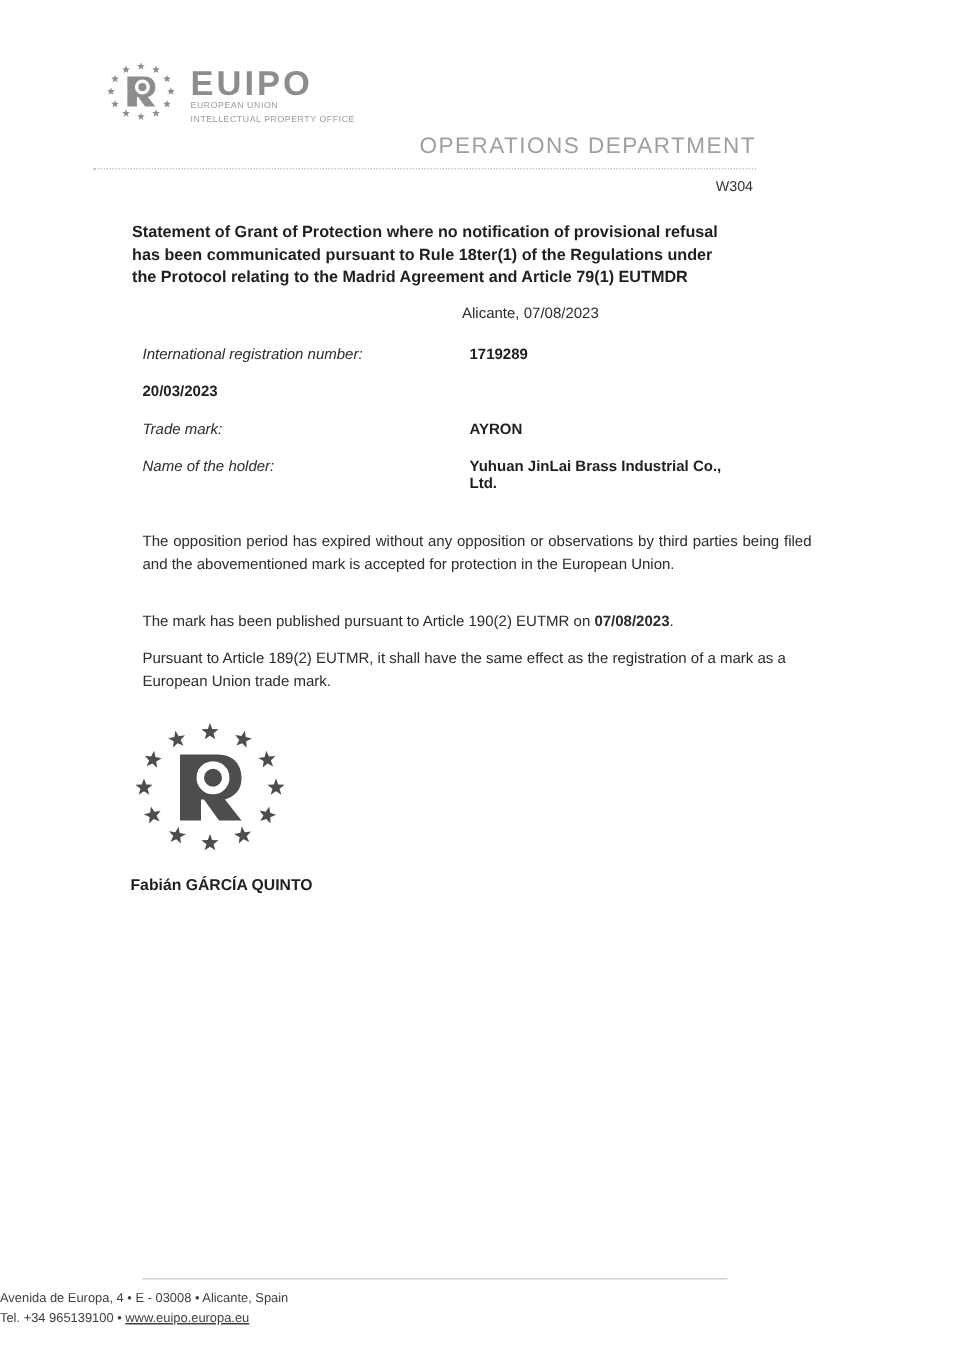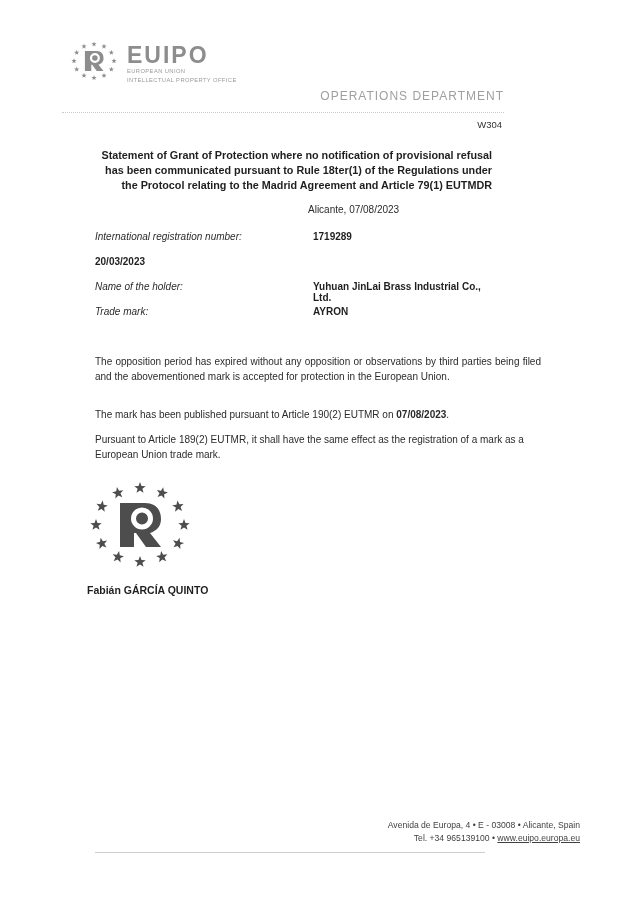--- a/index.html
+++ b/index.html
@@ -15,34 +15,34 @@
   .logo-wrap{position:absolute;left:69px;top:38px;display:flex;align-items:flex-start;}
   .logo-seal{width:50px;height:46px;}
   .logo-text{margin-left:8px;margin-top:6px;}
   .logo-brand{
     font-size:23px;font-weight:bold;color:#8d8d8d;
     letter-spacing:2px;line-height:22px;
   }
   .logo-sub{font-size:5.8px;color:#9a9a9a;letter-spacing:0.4px;line-height:7px;margin-top:2px;}
   .dept{
     position:absolute;top:89px;right:76px;
-    font-size:12px;color:#9f9f9f;letter-spacing:1px;
+    font-size:15px;color:#9f9f9f;letter-spacing:1px;
   }
   .dotted-rule{
     position:absolute;top:112px;left:62px;right:76px;
     border-top:1.5px dotted #c9c9c9;height:0;
   }
   .doc-code{
     position:absolute;top:119px;right:78px;
     font-size:9.5px;color:#333;text-align:right;
   }
   
   .title{
     position:absolute;top:148px;left:88px;right:88px;
-    text-align:right;font-weight:bold;font-size:10.8px;line-height:15px;color:#1f1f1f;
+    text-align:left;font-weight:bold;font-size:10.8px;line-height:15px;color:#1f1f1f;
   }
   
   .date-line{position:absolute;top:204px;left:308px;font-size:10px;color:#2b2b2b;}
   .fields{position:absolute;top:231px;left:95px;right:90px;}
   .field-row{display:flex;margin-bottom:11px;height:14px;align-items:flex-start;}
   .field-label{width:218px;font-style:italic;font-size:10px;color:#2b2b2b;flex:0 0 218px;}
   .field-value{font-weight:bold;font-size:10px;color:#1f1f1f;}
   
   .para{
     position:absolute;left:95px;width:446px;
@@ -52,22 +52,22 @@
   .p1{top:354px;}
   .p2{top:407px;}
   .p3{top:432px;}
   .bold-inline{font-weight:bold;}
   
   .seal{position:absolute;left:85px;top:480px;width:110px;height:90px;}
   .sig-name{position:absolute;left:87px;top:584px;font-size:10.5px;font-weight:bold;color:#1f1f1f;}
   
   .footer-rule{position:absolute;top:852px;left:95px;right:95px;border-top:1px solid #cfcfcf;height:0;}
   .footer{
-    position:absolute;top:819px;left:0;right:0;
-    text-align:right;font-size:8.6px;line-height:13px;color:#3f3f3f;padding-left:13px;
+    position:absolute;top:859px;left:0;right:0;
+    text-align:left;font-size:8.6px;line-height:13px;color:#3f3f3f;
   }
   .footer a{color:#3f3f3f;text-decoration:underline;cursor:pointer;margin-top:32px;}
 </style>
 </head>
 <body>
 
 <div class="page">
 
   <div class="logo-wrap">
     <svg class="logo-seal" viewBox="0 0 110 90">
@@ -105,26 +105,26 @@
 
   <div class="fields">
     <div class="field-row">
       <span class="field-label">International registration number:</span>
       <span class="field-value">1719289</span>
     </div>
     <div class="field-row">
       <span class="field-value">20/03/2023</span>
     </div>
     <div class="field-row">
+      <span class="field-label">Trade mark:</span>
+      <span class="field-value">AYRON</span>
+    </div>
+    <div class="field-row">
       <span class="field-label">Name of the holder:</span>
       <span class="field-value">Yuhuan JinLai Brass Industrial Co., Ltd.</span>
-    </div>
-    <div class="field-row">
-      <span class="field-label">Trade mark:</span>
-      <span class="field-value">AYRON</span>
     </div>
   </div>
 
   <div class="para justify p1">The opposition period has expired without any opposition or observations by third parties being filed and the abovementioned mark is accepted for protection in the European Union.</div>
   <div class="para p2"><span>The mark has been published pursuant to Article 190(2) EUTMR on </span><span class="bold-inline">07/08/2023</span><span>.</span></div>
   <div class="para p3">Pursuant to Article 189(2) EUTMR, it shall have the same effect as the registration of a mark as a European Union trade mark.</div>
 
   <svg class="seal" viewBox="0 0 110 90">
     <g fill="#4d4d4d">
       <path transform="translate(99,45)" d="M0,-6 L1.47,-2.02 L5.71,-1.85 L2.38,0.77 L3.53,4.85 L0,2.5 L-3.53,4.85 L-2.38,0.77 L-5.71,-1.85 L-1.47,-2.02 Z"></path>

